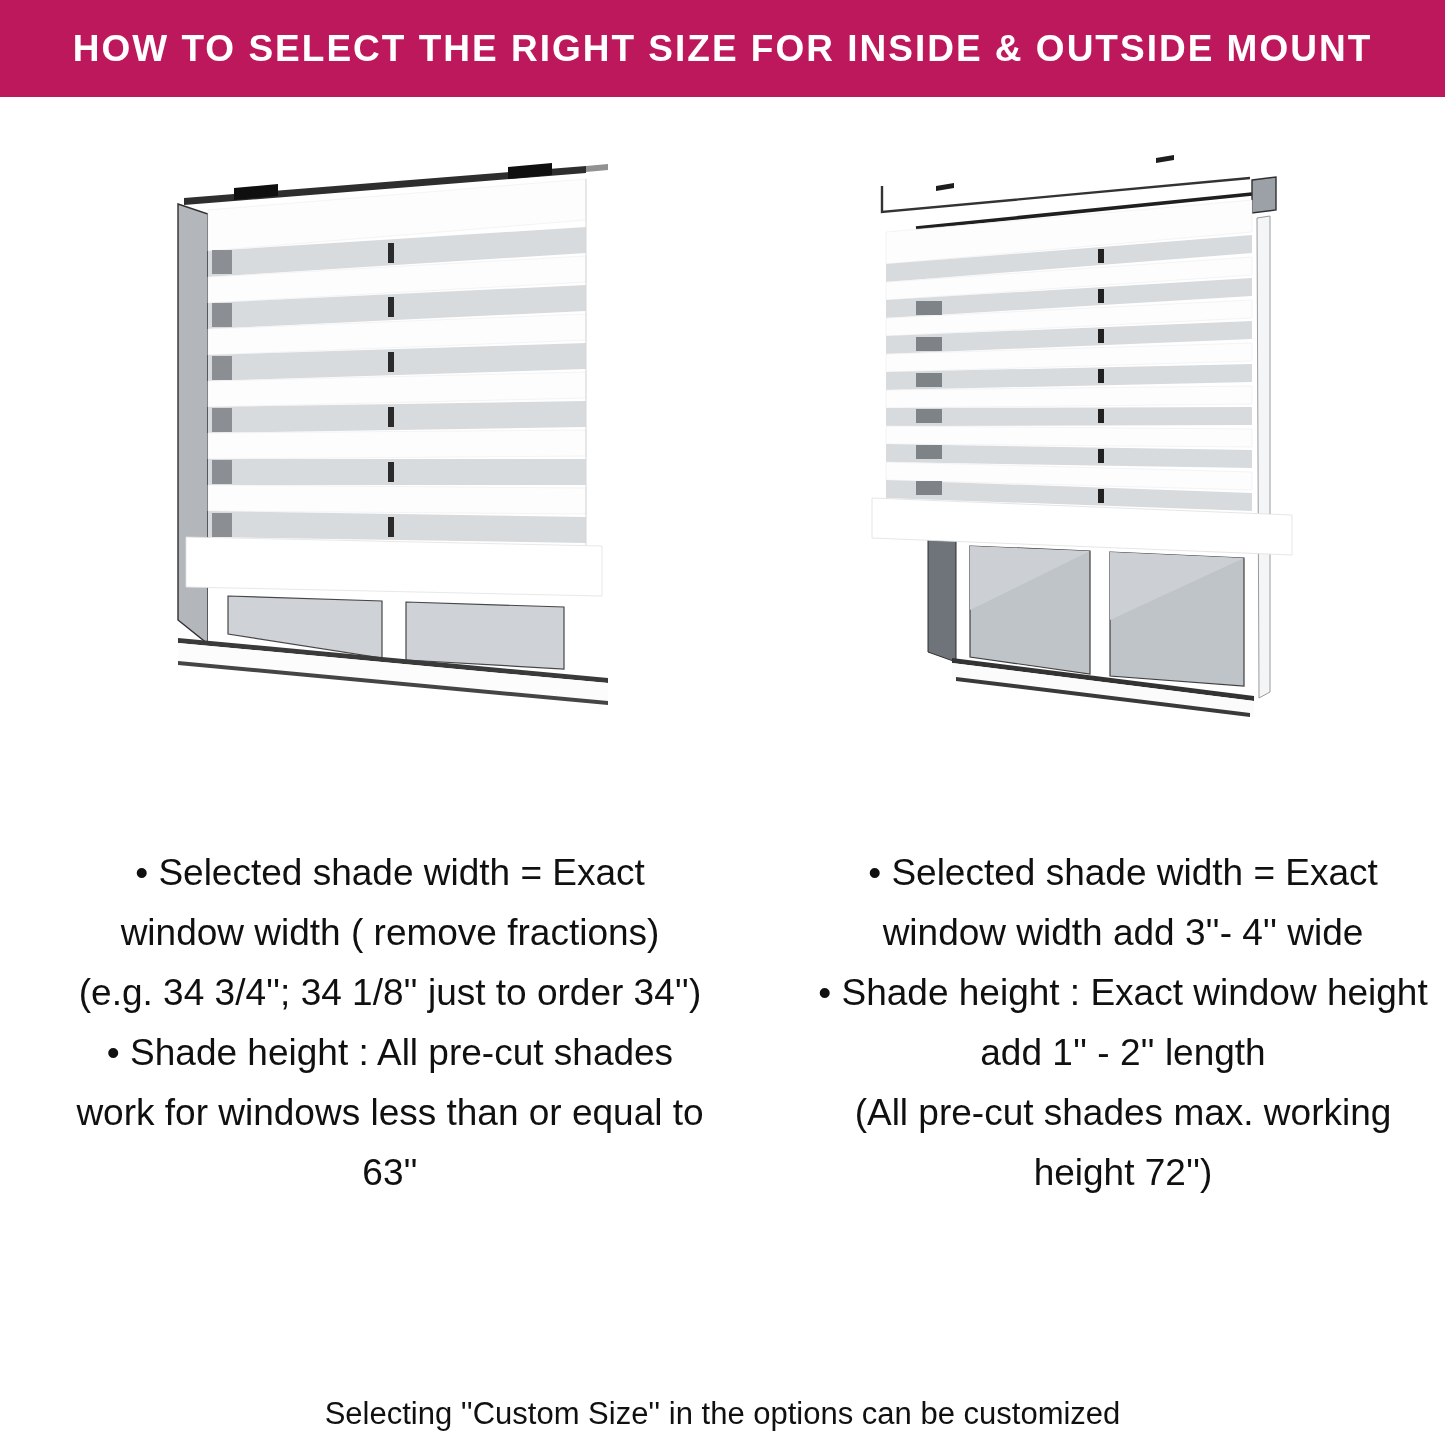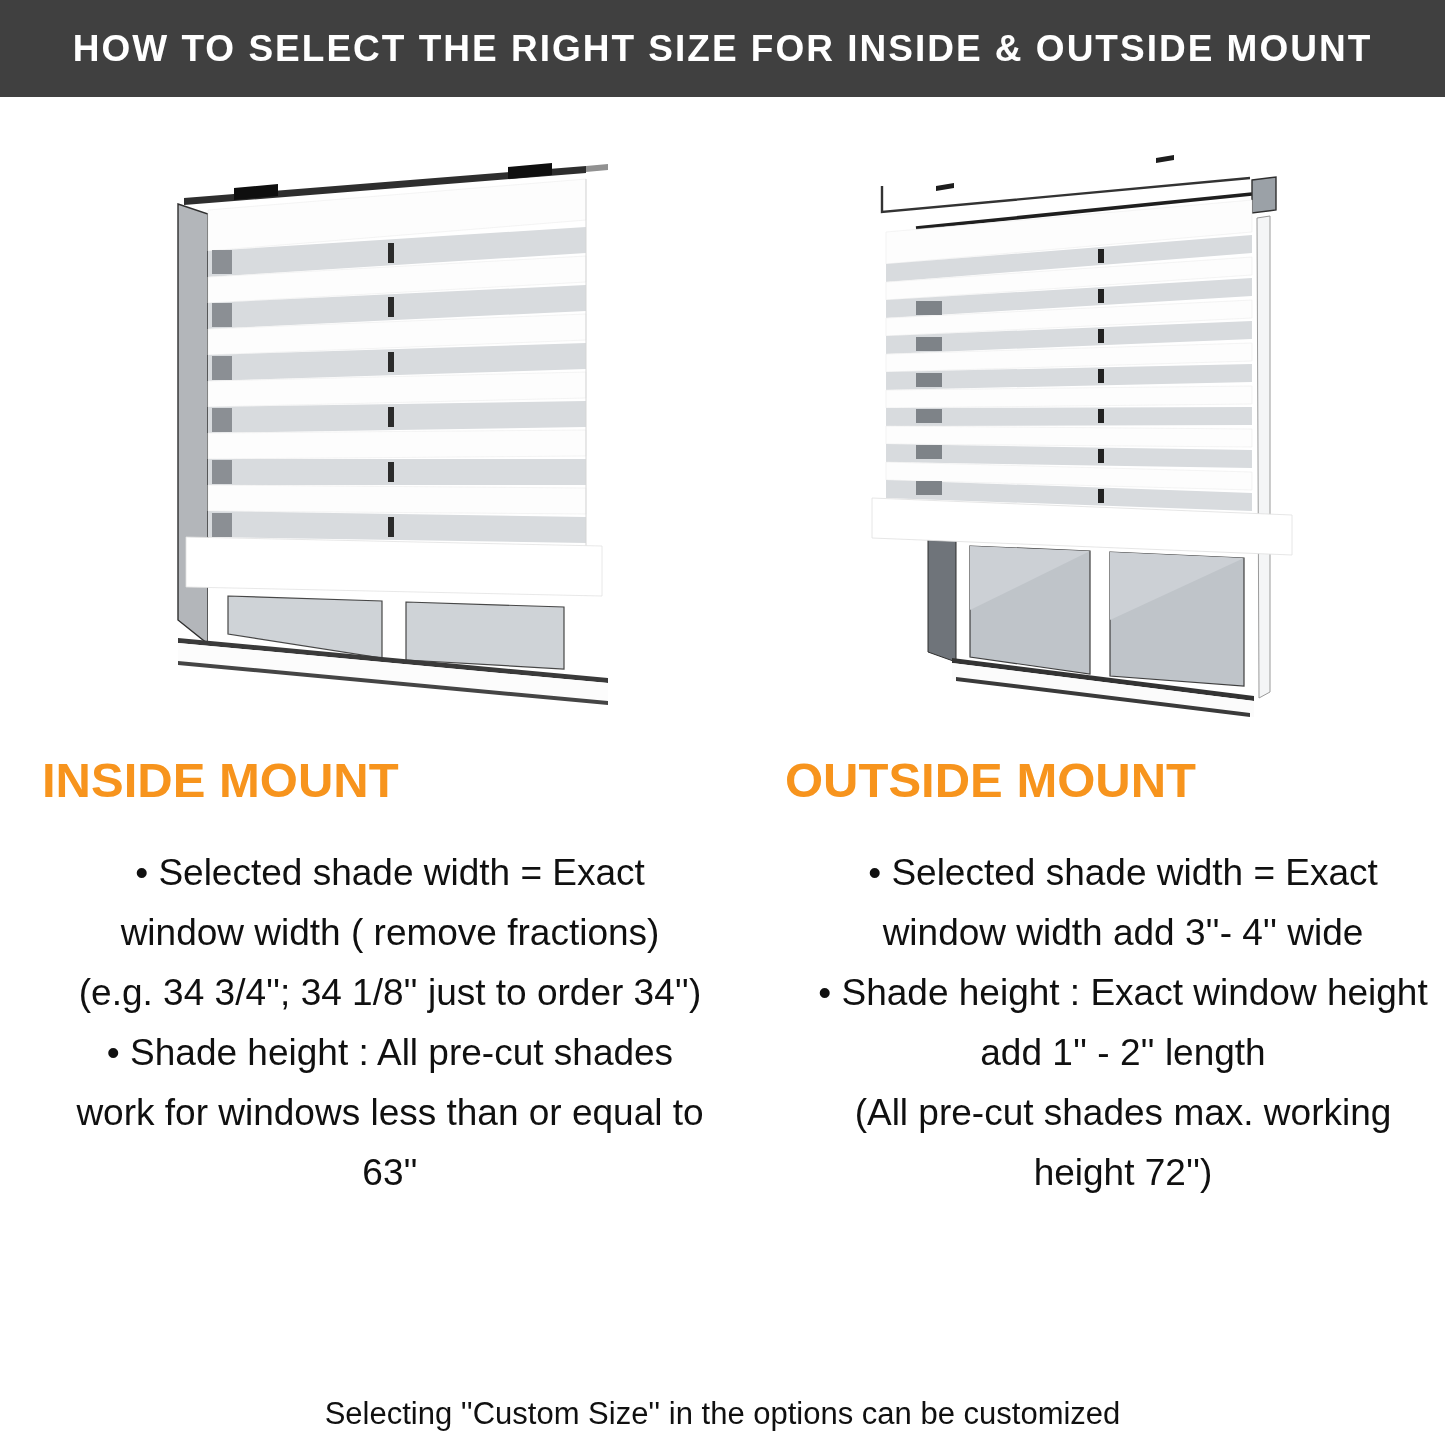--- a/index.html
+++ b/index.html
@@ -6,21 +6,21 @@
   .page{
     position:relative;
     width:1445px;height:1432px;
     background:#ffffff;
     font-family:"Liberation Sans", sans-serif;
     overflow:hidden;
   }
   
   .banner{
     position:absolute;left:0;top:0;width:1445px;height:97px;
-    background:#404040;
+    background:#be185d;
     display:flex;align-items:center;justify-content:center;
   }
   .banner span{
     color:#ffffff;font-size:37px;font-weight:bold;letter-spacing:2px;
     white-space:nowrap;
   }
   
   .illus{position:absolute;margin:0;padding:0;}
   .illus-left{left:156px;top:146px;width:460px;height:565px;}
   .illus-right{left:852px;top:140px;width:460px;height:600px;}
@@ -186,22 +186,20 @@
           <rect x="246" y="269" width="6" height="14"></rect>
           <rect x="246" y="309" width="6" height="14"></rect>
           <rect x="246" y="349" width="6" height="14"></rect>
         </g>
       </g>
 
       <polygon points="20,358 440,375 440,415 20,398" fill="#ffffff" stroke="#e0e0e0" stroke-width="0.8"></polygon>
     </svg>
   </figure>
 
-  <h2 class="mount-heading h-inside">INSIDE MOUNT</h2>
-  <h2 class="mount-heading h-outside">OUTSIDE MOUNT</h2>
 
   <div class="col col-left">
     <p>• Selected shade width = Exact
 window width ( remove fractions)
 (e.g. 34 3/4''; 34 1/8'' just to order 34'')</p>
     <p>• Shade height : All pre-cut shades
 work for windows less than or equal to
 63''</p>
   </div>
 

